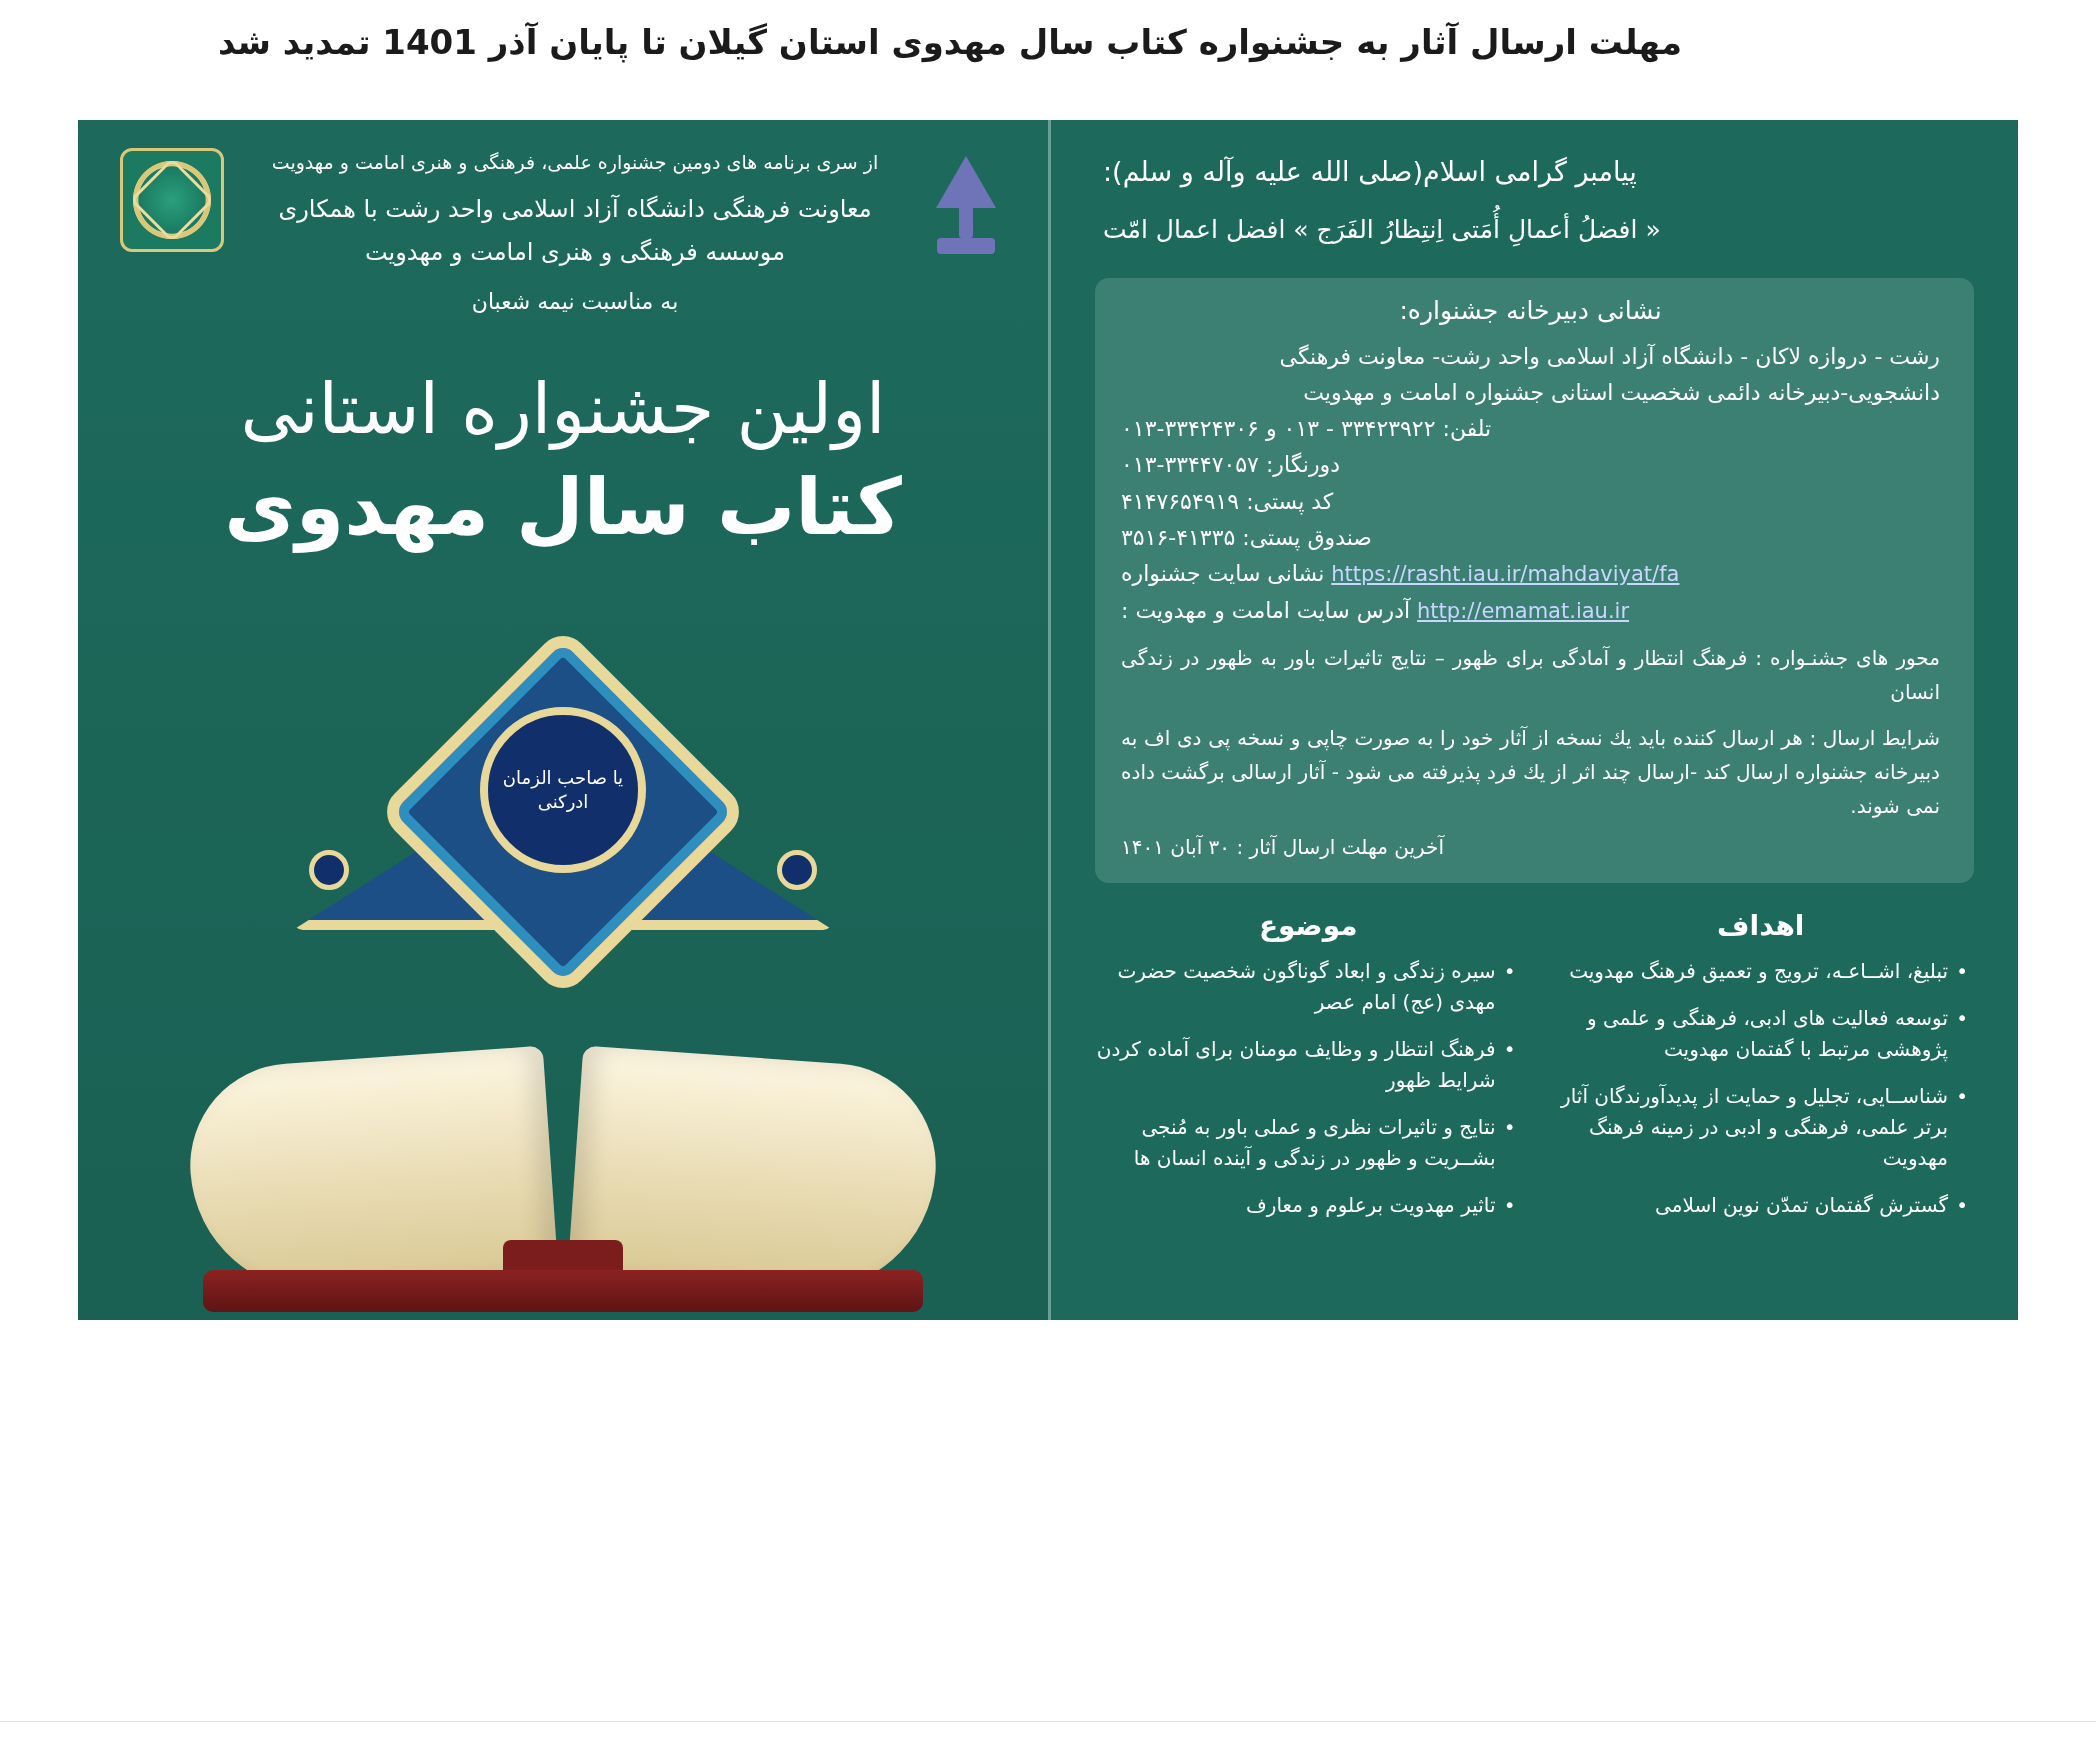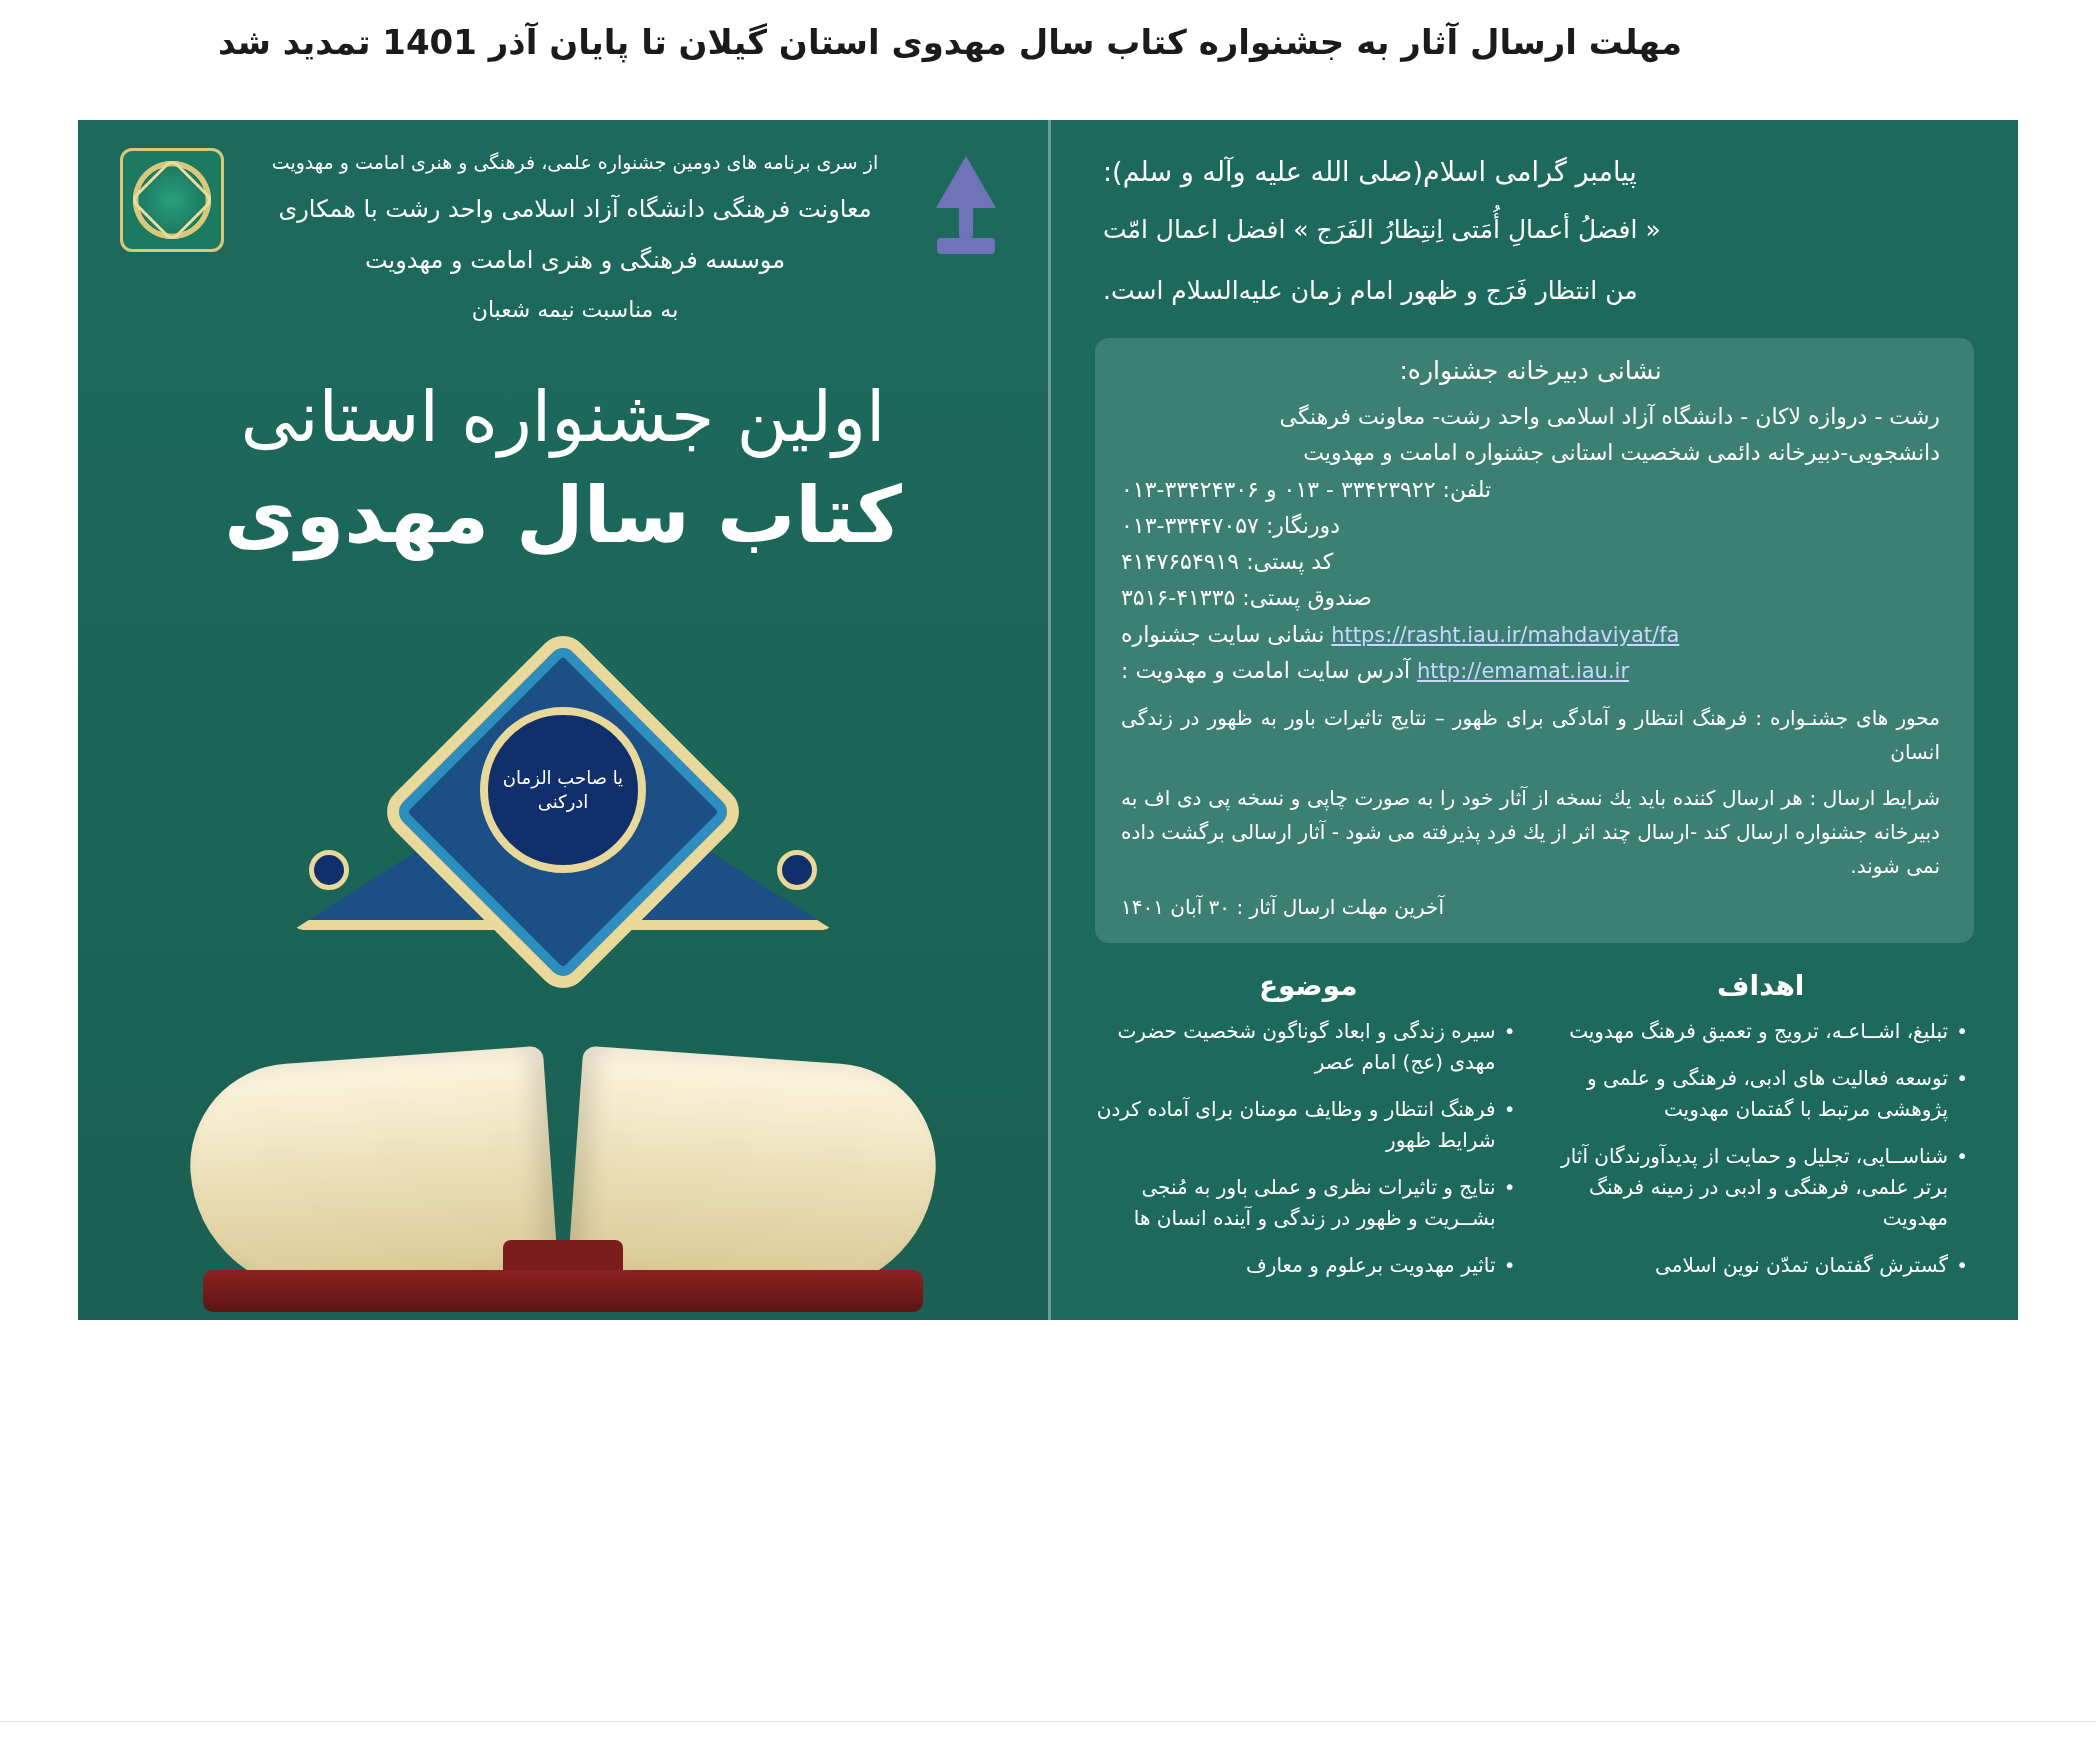--- a/index.html
+++ b/index.html
@@ -116,21 +116,21 @@
     border-radius: 4px;
   }
   .front-texts {
     flex: 1 1 auto;
     text-align: center;
     color: #ffffff;
     direction: rtl;
     padding: 0 10px;
   }
   .front-texts .l1 { font-size: 19px; margin-bottom: 14px; line-height: 1.5; }
-  .front-texts .l2 { font-size: 24px; margin-bottom: 14px; line-height: 1.55; }
+  .front-texts .l2 { font-size: 24px; margin-bottom: 6px; line-height: 1.55; }
   .front-texts .l3 { font-size: 24px; margin-bottom: 14px; line-height: 1.55; }
   .front-texts .l4 { font-size: 22px; line-height: 1.5; margin-top: 11px; }
   .emblem-right {
     width: 120px;
     flex: 0 0 auto;
     text-align: center;
   }
   .mahdaviat-seal {
     width: 104px;
     height: 104px;
@@ -464,21 +464,20 @@
         <div class="spine"></div>
         <div class="cover"></div>
       </div>
     </div>
 
     <div class="panel-back">
 
       <div class="hadith">
         <div class="h-title">پیامبر گرامی اسلام(صلی الله علیه وآله و سلم):</div>
         <div class="h-ar">« افضلُ أعمالِ أُمَتی اِنتِظارُ الفَرَج » افضل اعمال امّت</div>
-        <div class="h-fa">من انتظار فَرَج و ظهور امام زمان علیه‌السلام است.</div>
       </div>
 
       <div class="infobox">
         <div class="ib-title">نشانی دبیرخانه جشنواره:</div>
         <div class="ib-line">رشت - دروازه لاکان - دانشگاه آزاد اسلامی واحد رشت- معاونت فرهنگی</div>
         <div class="ib-line">دانشجویی-دبیرخانه دائمی شخصیت استانی جشنواره امامت و مهدویت</div>
         <div class="ib-line center">تلفن: ۳۳۴۲۳۹۲۲ - ۰۱۳ و ۳۳۴۲۴۳۰۶-۰۱۳</div>
         <div class="ib-line center">دورنگار: ۳۳۴۴۷۰۵۷-۰۱۳</div>
         <div class="ib-line center">کد پستی: ۴۱۴۷۶۵۴۹۱۹</div>
         <div class="ib-line center">صندوق پستی: ۴۱۳۳۵-۳۵۱۶</div>

